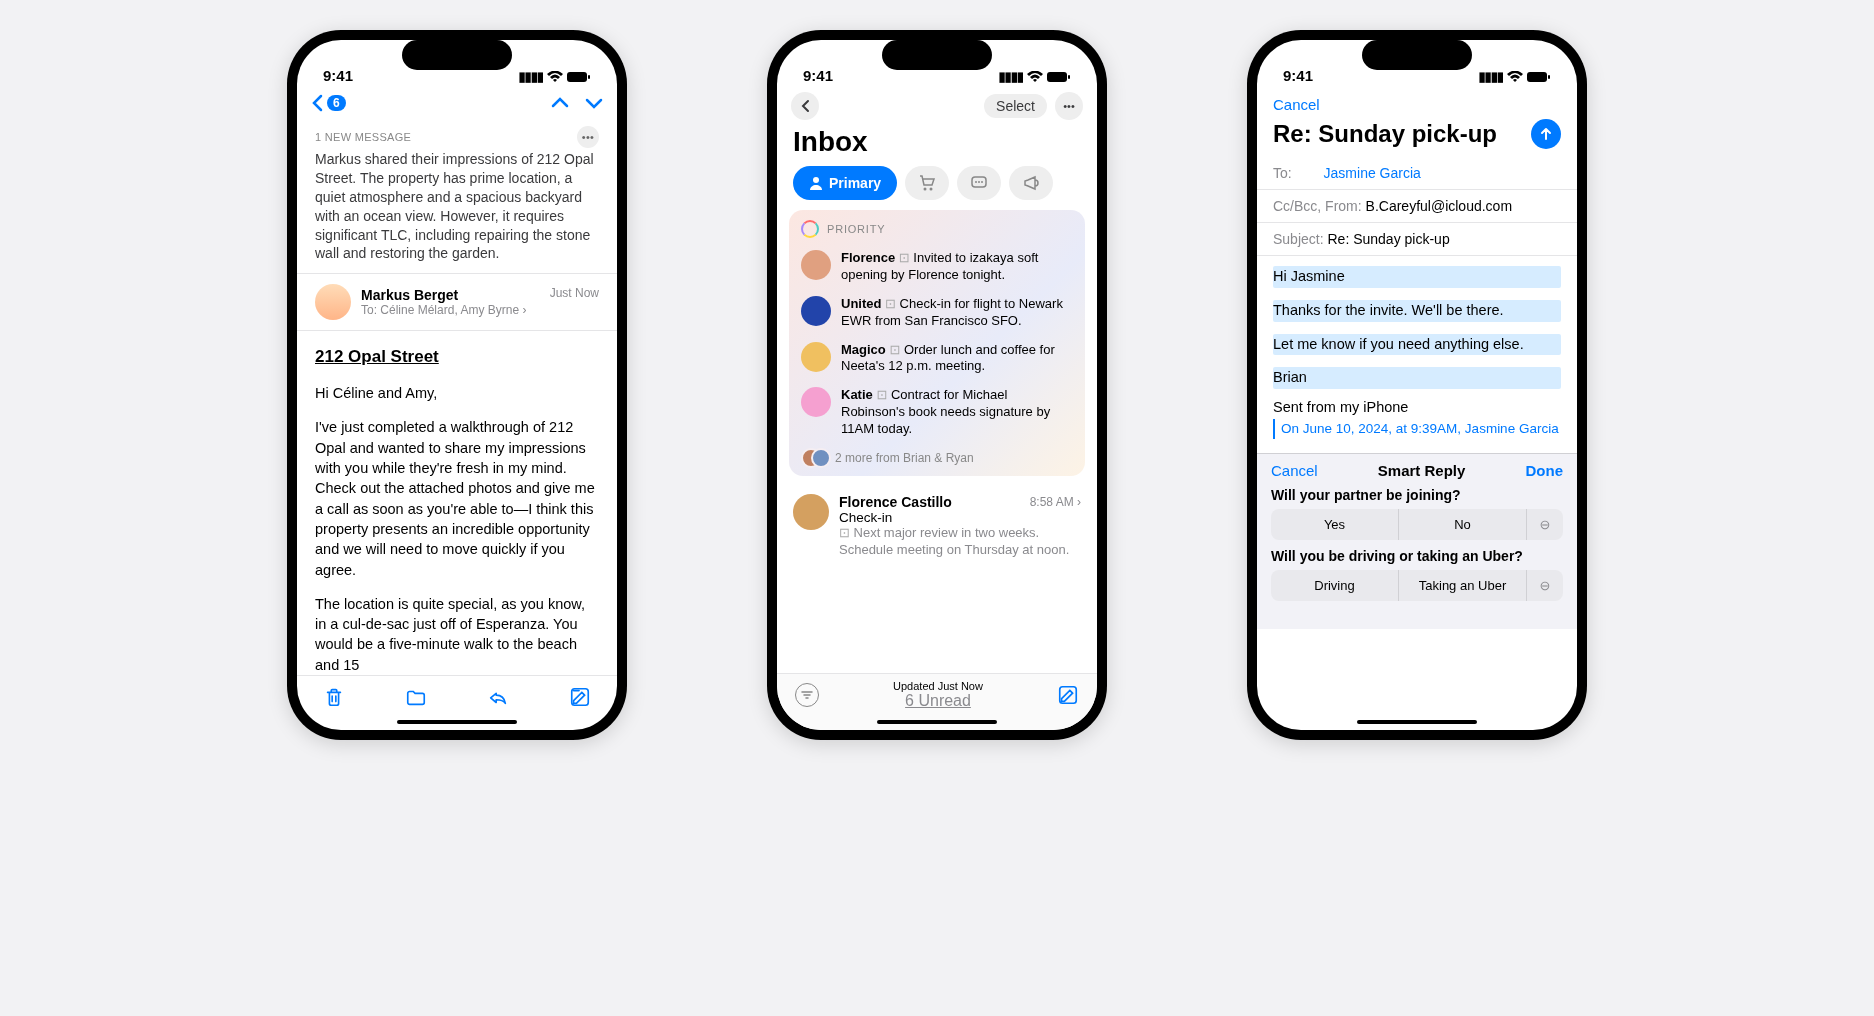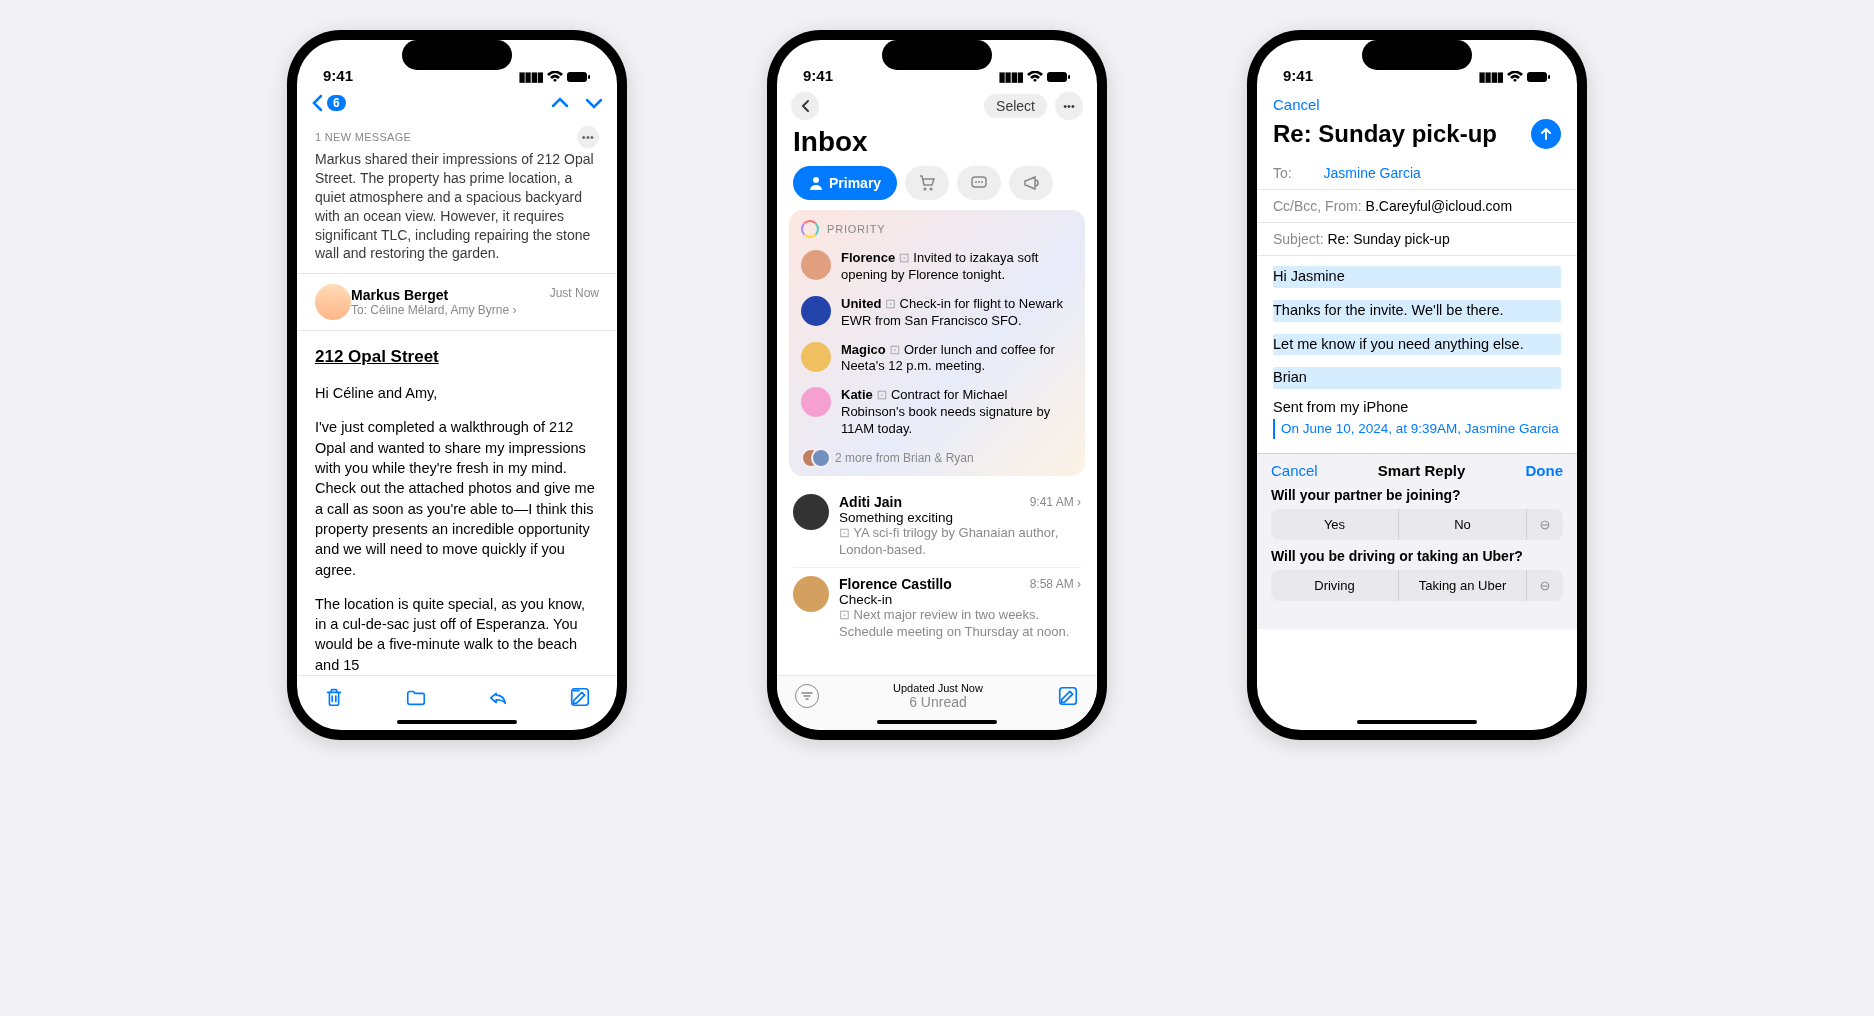--- a/index.html
+++ b/index.html
@@ -67,21 +67,21 @@
 
   
   .p1-nav { display:flex; justify-content:space-between; align-items:center; padding:4px 14px; }
   .p1-nav-left { display:flex; align-items:center; gap:2px; color:#007aff; }
   .p1-badge { background:#007aff; color:#fff; border-radius:10px; font-size:12px; padding:1px 6px; font-weight:600; }
   .p1-nav-right { display:flex; gap:16px; color:#007aff; }
   .p1-summary { padding:10px 18px; border-bottom:1px solid #e5e5e7; position:relative; }
   .p1-sum-header { display:flex; justify-content:space-between; align-items:center; font-size:11px; color:#888; letter-spacing:0.3px; margin-bottom:2px;}
   .p1-ellipsis { width:22px; height:22px; border-radius:50%; background:#eee; display:flex; align-items:center; justify-content:center; font-size:11px; color:#666;}
   .p1-sum-text { font-size:14px; line-height:1.35; color:#3a3a3c; }
-  .p1-sender { display:flex; align-items:center; padding:10px 18px; border-bottom:1px solid #e5e5e7; }
+  .p1-sender { display:flex; align-items:center; gap:10px; padding:10px 18px; border-bottom:1px solid #e5e5e7; }
   .p1-avatar { width:36px; height:36px; border-radius:50%; background:linear-gradient(#ffdcb8,#ffb588); }
   .p1-sender-info { flex:1; }
   .p1-sender-name { font-weight:600; font-size:14px; }
   .p1-sender-to { font-size:12px; color:#8a8a8e; }
   .p1-time { font-size:12px; color:#8a8a8e; align-self:flex-start; margin-top:2px;}
   .p1-body { padding:14px 18px; font-size:14.5px; line-height:1.4; flex:1; overflow:hidden; }
   .p1-subject { font-weight:700; font-size:17px; text-decoration:underline; margin-bottom:14px; }
   .p1-body p { margin-bottom:14px; }
   .p1-toolbar { display:flex; justify-content:space-between; padding:10px 26px 22px; color:#007aff; border-top:1px solid #e5e5e7; }
   .p1-toolbar svg { width:22px; height:22px; }
@@ -110,21 +110,21 @@
   .p2-msg { display:flex; gap:10px; padding:8px 0; border-bottom:1px solid #f0f0f0; }
   .p2-msg-avatar { width:36px; height:36px; border-radius:50%; background:#ccc; }
   .p2-msg-body { flex:1; }
   .p2-msg-head { display:flex; justify-content:space-between; align-items:center; }
   .p2-msg-from { font-weight:600; font-size:14px; }
   .p2-msg-time { font-size:12px; color:#8a8a8e; }
   .p2-msg-subj { font-size:13.5px; color:#000; }
   .p2-msg-prev { font-size:13px; color:#8a8a8e; line-height:1.3; }
   .p2-footer { position:absolute; bottom:0; left:0; right:0; padding:6px 18px 20px; background:#fafafa; display:flex; justify-content:space-between; align-items:center; border-top:1px solid #e5e5e7;}
   .p2-foot-center { text-align:center; font-size:11px; color:#000; }
-  .p2-foot-sub { font-size:14px; color:#8a8a8e; }
+  .p2-foot-sub { font-size:16px; color:#8a8a8e;text-decoration:underline; }
   .p2-foot-icon { color:#007aff; width:24px; height:24px; border:1.5px solid #888; border-radius:50%; display:flex; align-items:center; justify-content:center; font-size:13px;}
 
   
   .p3-cancel { color:#007aff; font-size:15px; padding:6px 16px 0; }
   .p3-head { display:flex; justify-content:space-between; align-items:center; padding:6px 16px 8px; }
   .p3-title { font-size:24px; font-weight:700; }
   .p3-send { width:30px; height:30px; border-radius:50%; background:#007aff; color:#fff; display:flex; align-items:center; justify-content:center; }
   .p3-field { border-bottom:1px solid #e5e5e7; padding:8px 16px; font-size:14px; color:#8a8a8e; }
   .p3-field .val { color:#007aff;margin-left:28px; }
   .p3-field .valk { color:#000; }
@@ -307,31 +307,20 @@
       <div class="p2-more">
         <div class="p2-more-avatars">
           <div class="p2-mini-av" style="left:0;background:#c08060"></div>
           <div class="p2-mini-av" style="left:10px;background:#7090c0"></div>
         </div>
         <span>2 more from Brian &amp; Ryan</span>
       </div>
     </div>
 
     <div class="p2-list">
-      <div class="p2-msg">
-        <div class="p2-msg-avatar" style="background:#333"></div>
-        <div class="p2-msg-body">
-          <div class="p2-msg-head">
-            <span class="p2-msg-from">Aditi Jain</span>
-            <span class="p2-msg-time"><span>9:41 AM</span> <span>›</span></span>
-          </div>
-          <div class="p2-msg-subj">Something exciting</div>
-          <div class="p2-msg-prev"><span style="color:#aaa">⊡</span> <span>YA sci-fi trilogy by Ghanaian author, London-based.</span></div>
-        </div>
-      </div>
       <div class="p2-msg" style="border-bottom:none">
         <div class="p2-msg-avatar" style="background:#d4a060"></div>
         <div class="p2-msg-body">
           <div class="p2-msg-head">
             <span class="p2-msg-from">Florence Castillo</span>
             <span class="p2-msg-time"><span>8:58 AM</span> <span>›</span></span>
           </div>
           <div class="p2-msg-subj">Check-in</div>
           <div class="p2-msg-prev"><span style="color:#aaa">⊡</span> <span>Next major review in two weeks. Schedule meeting on Thursday at noon.</span></div>
         </div>

